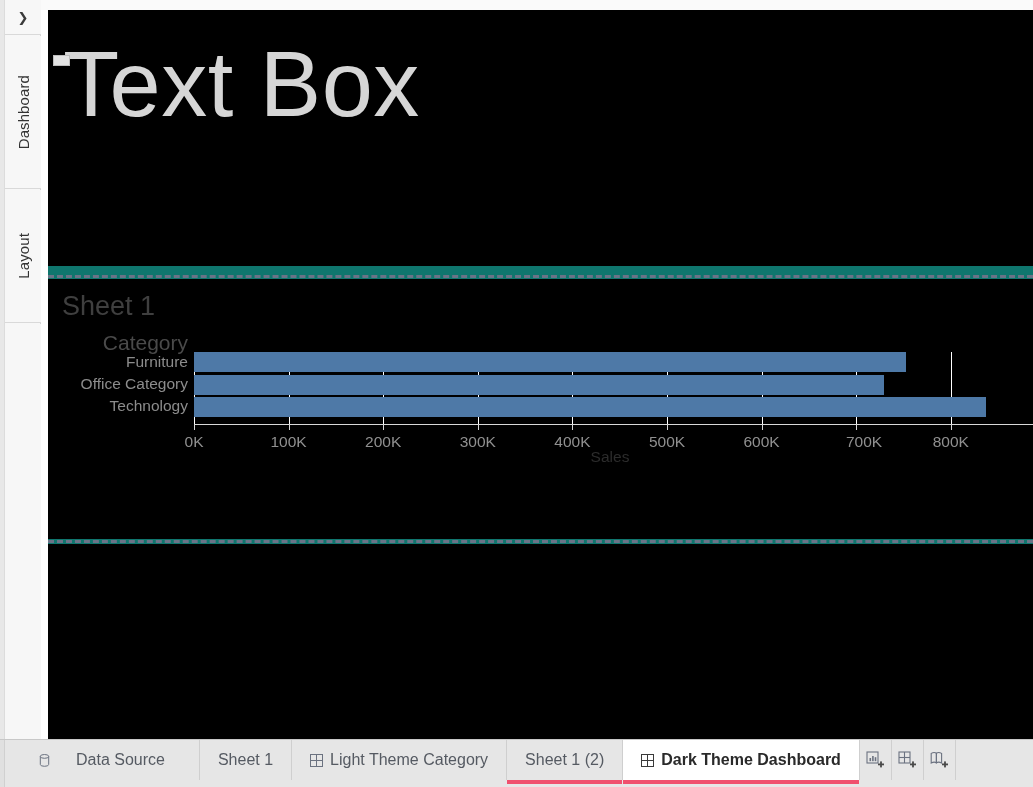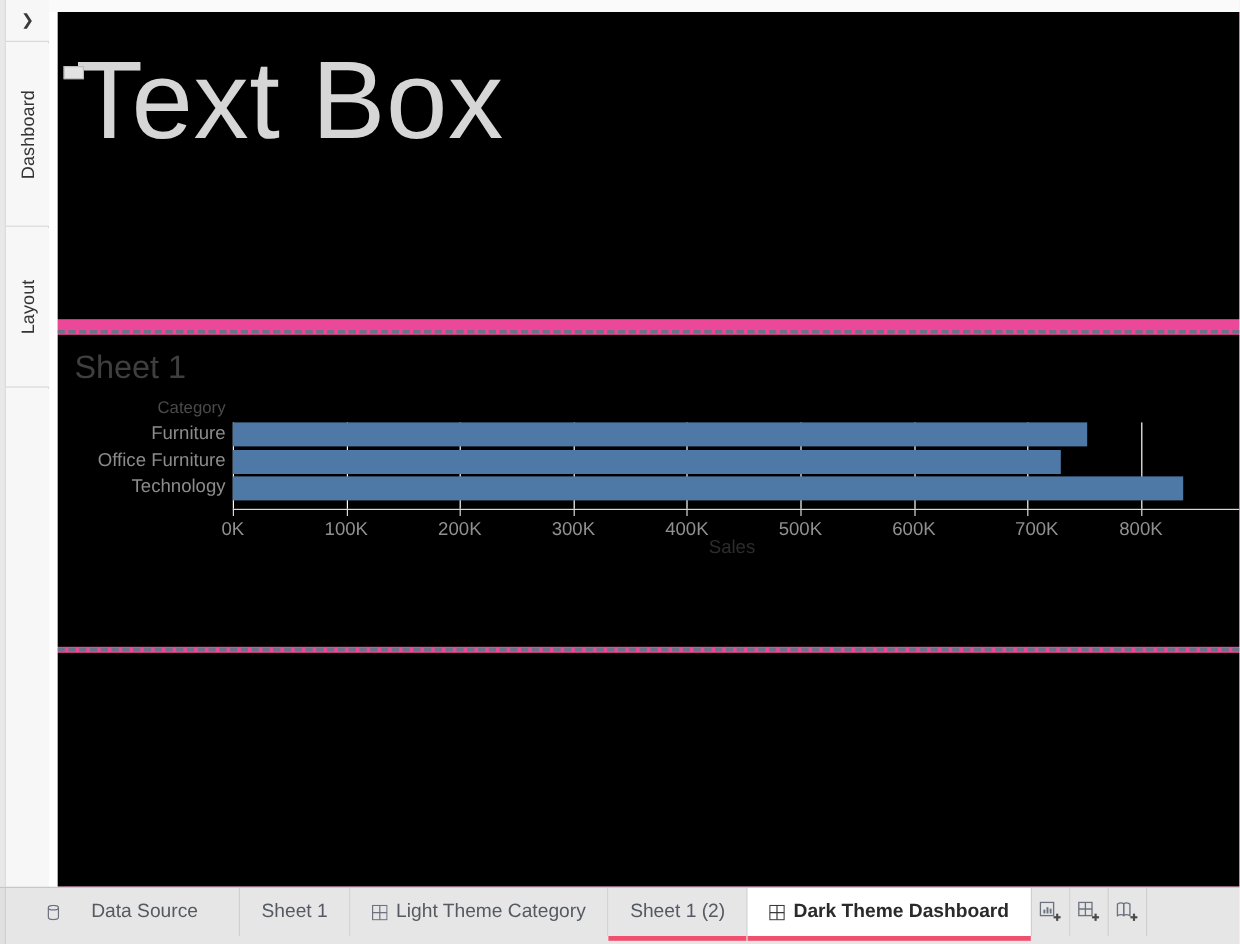--- a/index.html
+++ b/index.html
@@ -78,21 +78,21 @@
     position: absolute;
     left: 41px; top: 10px; width: 7px; height: 729px;
     background: #ffffff;
   }
 
   
   .canvas {
     position: absolute;
     left: 48px; top: 10px;
     width: 985px; height: 729px;
-    background: #ec4899;
+    background: #0f766e;
     overflow: hidden;
   }
 
   
   .zone-textbox {
     position: absolute;
     left: 0; top: 0; width: 985px; height: 256px;
     background: #000000;
   }
   .textbox-title {
@@ -132,21 +132,21 @@
 
   
   .chart {
     position: absolute;
     left: 0; top: 52px;
     width: 985px; height: 205px;
   }
   .cat-header {
     position: absolute;
     right: 845px; top: 0;
-    font-size: 14px;
+    font-size: 21px;
     color: #4a4a4a;
     white-space: nowrap;
   }
   .cat-label {
     position: absolute;
     right: 845px;
     font-size: 15.5px;
     color: #8c8c8c;
     white-space: nowrap;
     text-align: left;
@@ -305,21 +305,21 @@
 
     <div class="dash-sep" id="sep-1"></div>
 
     <div class="zone-sheet">
       <div class="sheet-title">Sheet 1</div>
 
       <div class="chart">
         <div class="cat-header">Category</div>
 
         <div class="cat-label" style="top:22px">Furniture</div>
-        <div class="cat-label" style="top:44px">Office Furniture</div>
+        <div class="cat-label" style="top:44px">Office Category</div>
         <div class="cat-label" style="top:66px">Technology</div>
 
         <div class="plot">
           <div class="gridline" style="left: 0px; background: rgb(255, 255, 255);"></div>
           <div class="gridline" style="left: 94.6px; background: rgb(255, 255, 255);"></div>
           <div class="gridline" style="left: 189.2px; background: rgb(255, 255, 255);"></div>
           <div class="gridline" style="left: 283.8px; background: rgb(255, 255, 255);"></div>
           <div class="gridline" style="left: 378.4px; background: rgb(255, 255, 255);"></div>
           <div class="gridline" style="left: 473px; background: rgb(255, 255, 255);"></div>
           <div class="gridline" style="left: 567.6px; background: rgb(255, 255, 255);"></div>

